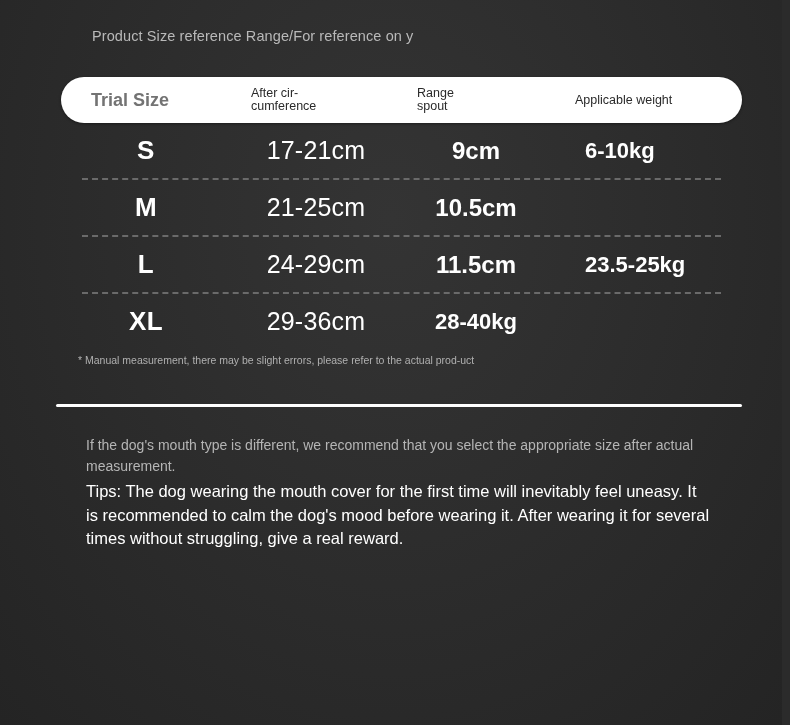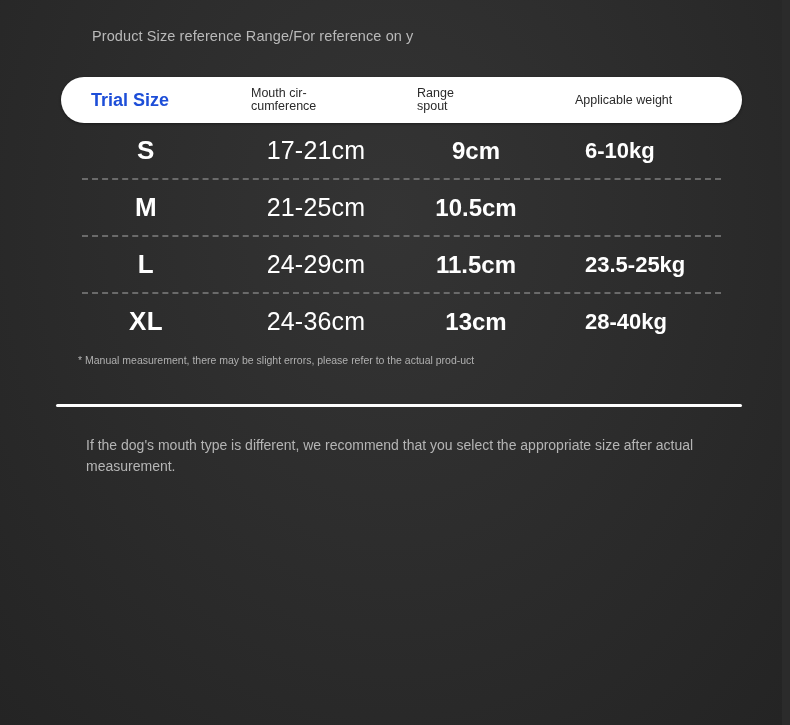--- a/index.html
+++ b/index.html
@@ -50,21 +50,21 @@
     text-align: left;
     box-sizing: border-box;
   }
   .c1 { width: 170px; padding-left: 30px; }
   .c2 { width: 170px; padding-left: 20px; }
   .c3 { width: 150px; padding-left: 16px; }
   .c4 { width: 191px; padding-left: 24px; }
   .th.c1 {
     font-size: 18px;
     font-weight: bold;
-    color: #1d4ed8;
+    color: #737373;
   }
   .row {
     display: flex;
     align-items: center;
     height: 55px;
   }
   .cell {
     box-sizing: border-box;
     color: #ffffff;
   }
@@ -148,21 +148,21 @@
 <body>
 
 <div class="page">
 
   <div class="header-note">Product Size reference Range/For reference on y</div>
 
   <div class="table">
 
     <div class="thead">
       <div class="th c1">Trial Size</div>
-      <div class="th c2"><span>Mouth cir-</span><br><span>cumference</span></div>
+      <div class="th c2"><span>After cir-</span><br><span>cumference</span></div>
       <div class="th c3"><span>Range</span><br><span>spout</span></div>
       <div class="th c4">Applicable weight</div>
     </div>
 
     <div class="row">
       <div class="cell c1">S</div>
       <div class="cell c2">17-21cm</div>
       <div class="cell c3">9cm</div>
       <div class="cell c4">6-10kg</div>
     </div>
@@ -178,26 +178,26 @@
     <div class="row">
       <div class="cell c1">L</div>
       <div class="cell c2">24-29cm</div>
       <div class="cell c3">11.5cm</div>
       <div class="cell c4">23.5-25kg</div>
     </div>
     <div class="divider"></div>
 
     <div class="row">
       <div class="cell c1">XL</div>
-      <div class="cell c2">24-36cm</div>
-      <div class="cell c3">13cm</div>
+      <div class="cell c2">29-36cm</div>
       <div class="cell c4">28-40kg</div>
     </div>
 
   </div>
 
   <div class="footnote">* Manual measurement, there may be slight errors, please refer to the actual prod-uct</div>
 
   <div class="hr"></div>
 
   <div class="para-muted">If the dog's mouth type is different, we recommend that you select the appropriate size after actual measurement.</div>
+  <div class="para-tips">Tips: The dog wearing the mouth cover for the first time will inevitably feel uneasy. It is recommended to calm the dog's mood before wearing it. After wearing it for several times without struggling, give a real reward.</div>
 
 </div>
 
 </body></html>

